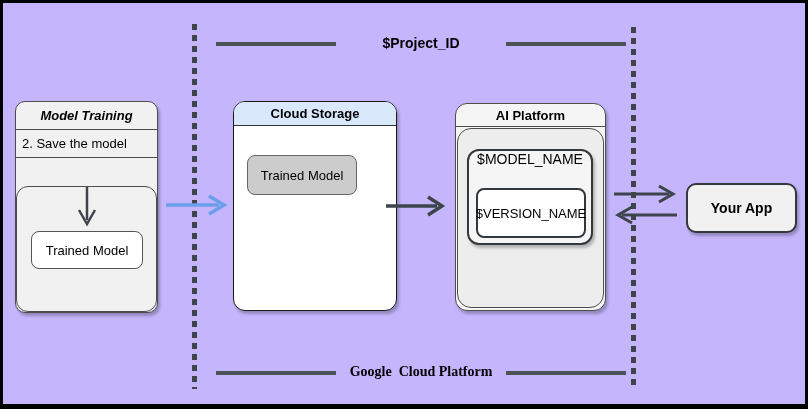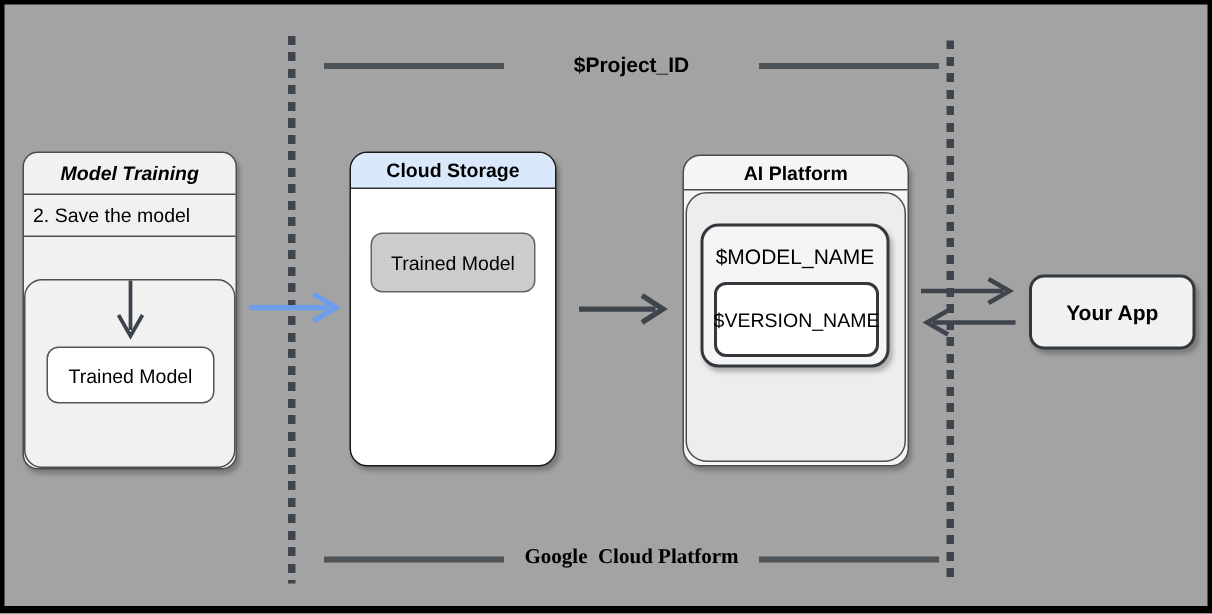--- a/index.html
+++ b/index.html
@@ -9,21 +9,21 @@
     --rule-gray:#4d5257;
     --light-fill:#f1f1f1;
     --lighter-fill:#f5f5f5;
     --nested-fill:#ededed;
     --gray-fill:#cccccc;
     --border-mid:#4d4d4d;
     --border-dark:#33383d;
   }
   *{box-sizing:border-box;margin:0;padding:0;}
   body{margin:0;background:#fff;font-family:"Liberation Sans","DejaVu Sans",sans-serif;color:#000;}
-  .canvas{position:relative;width:808px;height:409px;background:#a3a3a3;border:3px solid #000;border-bottom-width:5px;overflow:hidden;}
+  .canvas{position:relative;width:808px;height:409px;background:#c4b5fd;border:3px solid #000;border-bottom-width:5px;overflow:hidden;}
 
   
   .vdotted{position:absolute;width:5px;background:repeating-linear-gradient(to bottom,var(--dark) 0 6px,transparent 6px 11px);}
   .vdotted.left{left:189px;top:21px;height:365px;}
   .vdotted.right{left:628px;top:24px;height:363px;}
 
   
   .hrule{position:absolute;height:4px;width:120px;background:var(--rule-gray);}
   .hrule.tl{left:213px;top:39px;}
   .hrule.tr{left:503px;top:39px;}
@@ -37,30 +37,30 @@
   .shadow{box-shadow:2px 3px 3px rgba(0,0,0,0.25);}
 
   
   .model-training{position:absolute;left:12px;top:98px;width:143px;height:212px;background:var(--light-fill);border:1.5px solid var(--border-mid);border-radius:10px;}
   .mt-title{height:28px;display:flex;align-items:center;justify-content:center;font-weight:bold;font-size:13px;border-bottom:1.5px solid var(--border-mid);font-style:italic;}
   .mt-step{height:28px;display:flex;align-items:center;padding-left:6px;font-size:13px;border-bottom:1.5px solid var(--border-mid);}
   .mt-artifact-container{position:absolute;left:0;right:0;top:84px;bottom:0;border:1.5px solid var(--border-mid);border-radius:12px;background:var(--light-fill);}
   .trained-model-left{position:absolute;left:28px;top:228px;width:112px;height:38px;background:#fff;border:1px solid #555;border-radius:8px;display:flex;align-items:center;justify-content:center;font-size:13px;}
 
   
-  .cloud-storage{position:absolute;left:230px;top:98px;width:138px;height:210px;background:#fff;border:1.5px solid #1a1a1a;border-radius:12px;overflow:hidden;text-align:right;}
+  .cloud-storage{position:absolute;left:230px;top:98px;width:164px;height:210px;background:#fff;border:1.5px solid #1a1a1a;border-radius:12px;overflow:hidden;text-align:right;}
   .cs-title{height:24px;display:flex;align-items:center;justify-content:center;font-weight:bold;font-size:13px;background:var(--header-blue);border-bottom:1.5px solid #333;}
   .trained-model-chip{position:absolute;left:244px;top:152px;width:110px;height:40px;background:var(--gray-fill);border:1px solid #666;border-radius:8px;display:flex;align-items:center;justify-content:center;font-size:13px;}
 
   
   .ai-platform{position:absolute;left:452px;top:100px;width:151px;height:208px;background:var(--lighter-fill);border:1.5px solid var(--border-mid);border-radius:12px;}
   .ai-title{height:23px;display:flex;align-items:center;justify-content:center;font-weight:bold;font-size:13px;border-bottom:1.5px solid var(--border-mid);}
   .ai-nested{position:absolute;left:1px;right:1px;top:24px;bottom:2px;border:1.5px solid var(--border-mid);border-radius:14px;background:var(--nested-fill);}
   .model-name-node{position:absolute;left:464px;top:146px;width:126px;height:96px;background:var(--lighter-fill);border:2.5px solid var(--border-dark);border-radius:12px;}
-  .model-name-label{display:block;text-align:center;margin-top:12px;font-size:14px;}
+  .model-name-label{display:block;text-align:center;font-size:14px;}
   .version-name-node{position:absolute;left:473px;top:185px;width:110px;height:50px;background:#fff;border:2.5px solid var(--border-dark);border-radius:8px;display:flex;align-items:center;justify-content:center;font-size:13px;}
 
   
   .your-app{position:absolute;left:683px;top:180px;width:111px;height:50px;background:var(--light-fill);border:2px solid var(--border-dark);border-radius:10px;display:flex;align-items:center;justify-content:center;font-weight:bold;font-size:14px;}
 
   
   svg.overlay{position:absolute;left:0;top:0;width:808px;height:409px;pointer-events:none;}
   .arrow-dark{stroke:var(--dark);fill:none;}
   .arrow-blue{stroke:var(--accent-blue);fill:none;}
 </style>

